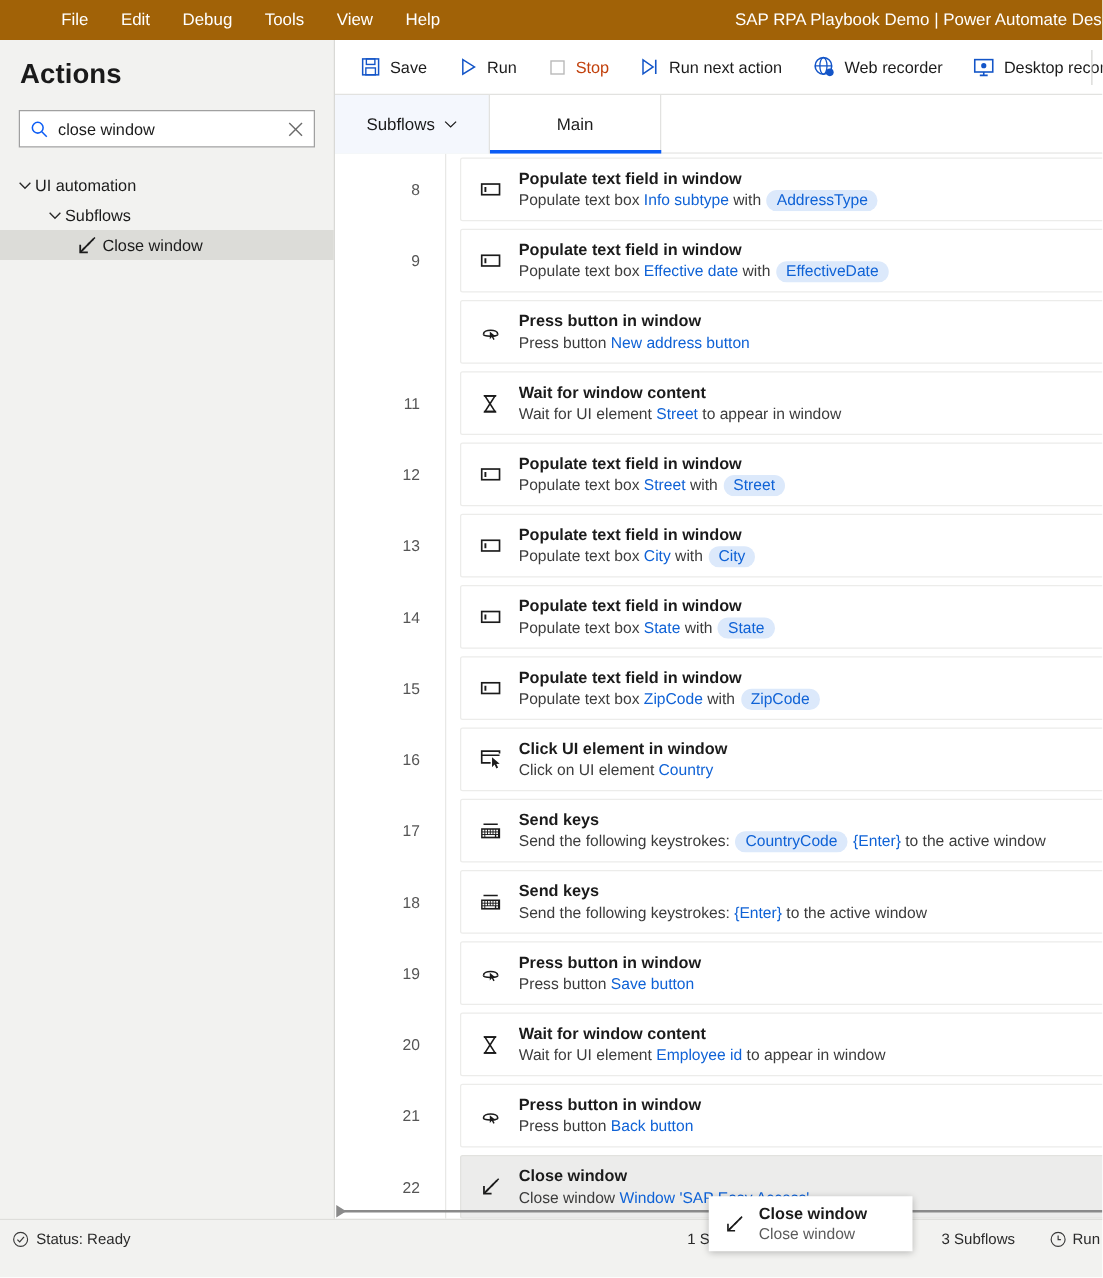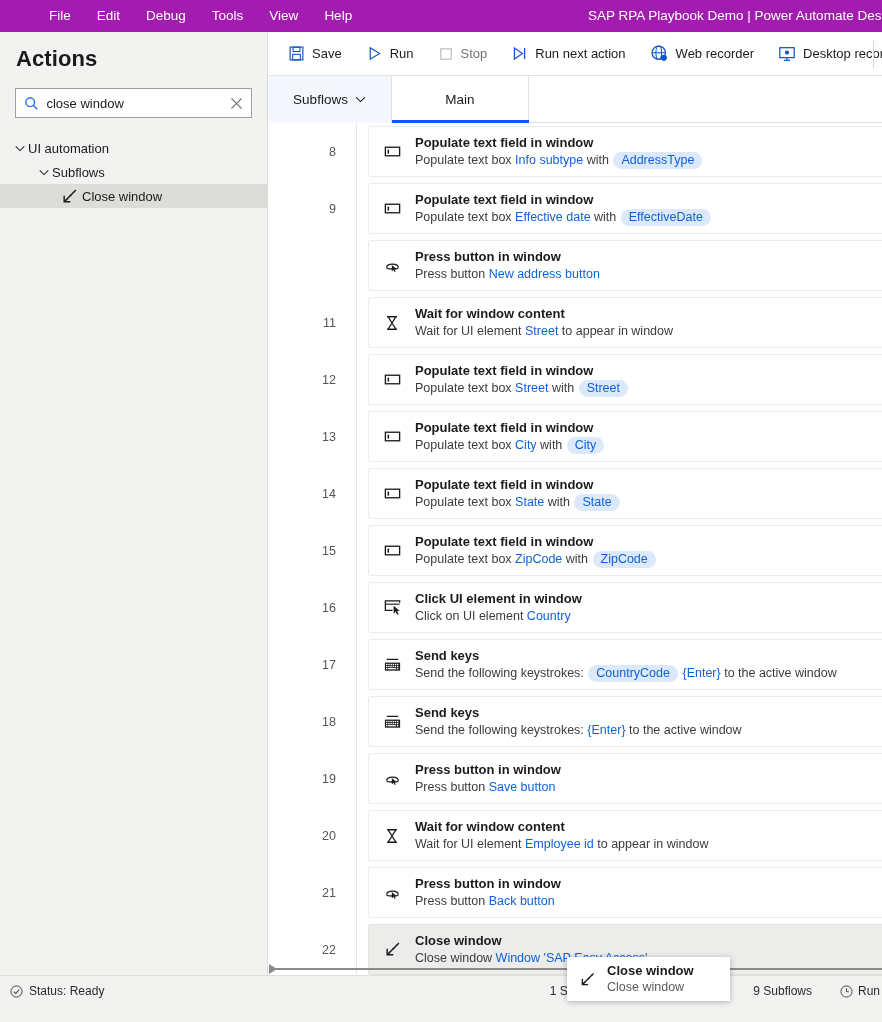--- a/index.html
+++ b/index.html
@@ -7,21 +7,21 @@
     width: 882px; height: 1022px;
     font-family: "Liberation Sans", sans-serif;
     background: #ffffff;
     overflow: hidden;
   }
   #app { position: relative; width: 882px; height: 1022px; }
 
   
   .titlebar {
     position: absolute; left:0; top:0; width:882px; height:32px;
-    background:#a21caf; display:flex; align-items:center;
+    background:#a16207; display:flex; align-items:center;
   }
   .menu { display:flex; align-items:center; height:32px; margin-left:36px; }
   .menu-item {
     color:#fff; font-size:13.5px; line-height:32px;
     padding:0 13px; height:32px; cursor:default; white-space:nowrap;
   }
   .title-text {
     position:absolute; left:588px; top:0; height:32px; line-height:32px;
     color:#fff; font-size:13.5px; white-space:nowrap;
   }
@@ -64,21 +64,21 @@
     position:absolute; left:268px; top:32px; width:614px; height:44px;
     background:#fff; border-bottom:1px solid #e2e2e0;
     display:flex; align-items:center;
   }
   .tb-btn {
     display:flex; align-items:center; gap:7px; height:32px;
     padding:0 10px; margin-left:4px; font-size:13px; color:#1b1b1b;
     cursor:pointer; white-space:nowrap; border-radius:2px;
   }
   .tb-btn:first-child { margin-left:10px; }
-  .tb-btn.disabled { color:#737373; cursor:default; }
+  .tb-btn.disabled { color:#c2410c; cursor:default; }
   .tb-sep {
     position:absolute; left:605px; top:8px; width:1px; height:28px; background:#d6d6d3;
   }
 
   
   .tabsbar {
     position:absolute; left:268px; top:76px; width:614px; height:47px;
     background:#fff; border-bottom:1px solid #e2e2e0;
   }
   .tab {
@@ -614,21 +614,21 @@
         <svg width="13" height="13" viewBox="0 0 14 14">
           <circle cx="7" cy="7" r="6" fill="none" stroke="#3a3a3a" stroke-width="1"></circle>
           <polyline points="4.2,7.2 6.2,9.2 9.9,4.8" fill="none" stroke="#3a3a3a" stroke-width="1.1"></polyline>
         </svg>
       </span>
       <span>Status: Ready</span>
     </div>
     <div class="status-right">
       <span class="status-item">1 Selected action</span>
       <span class="status-item">22 Actions</span>
-      <span class="status-item">9 Subflows</span>
+      <span class="status-item">3 Subflows</span>
       <span class="status-item" style="padding-right:2px;">
         <span>
           <svg width="13" height="13" viewBox="0 0 14 14">
             <circle cx="7" cy="7" r="6" fill="none" stroke="#3a3a3a" stroke-width="1"></circle>
             <polyline points="7,3.6 7,7.2 9.4,7.2" fill="none" stroke="#3a3a3a" stroke-width="1"></polyline>
           </svg>
         </span>
         <span>Run</span>
       </span>
     </div>

